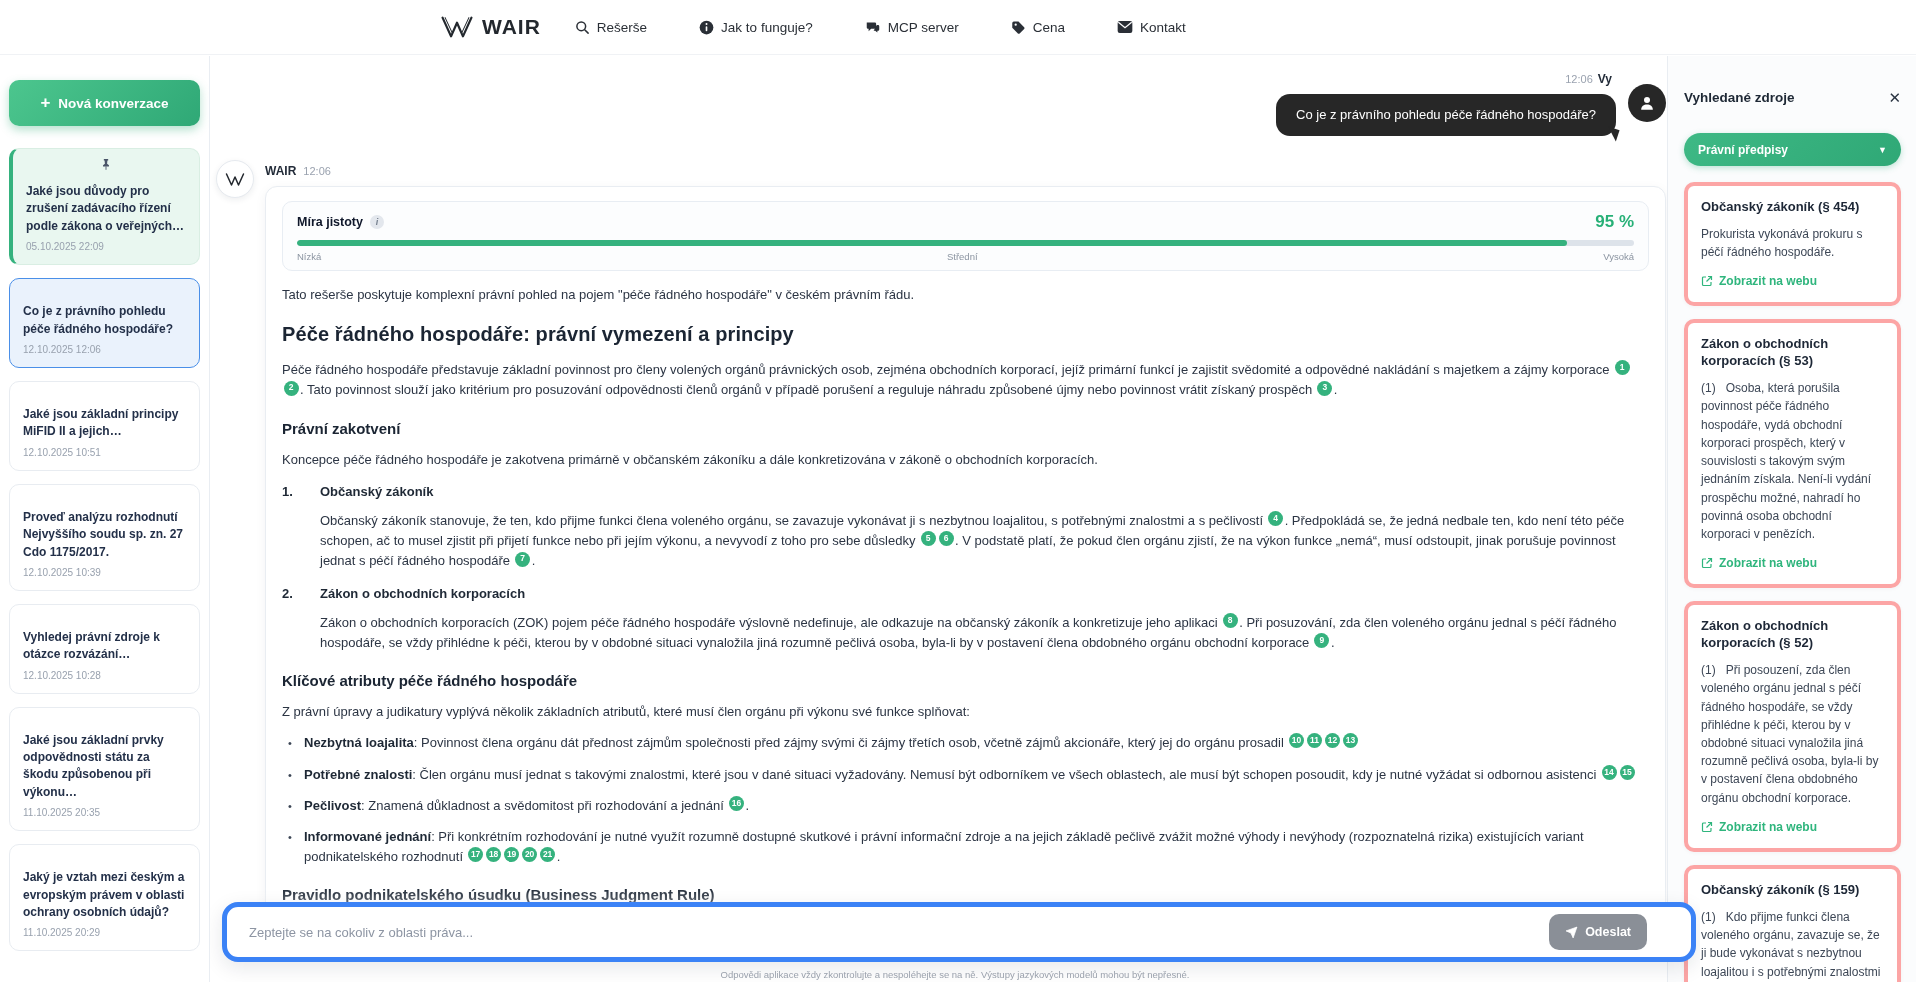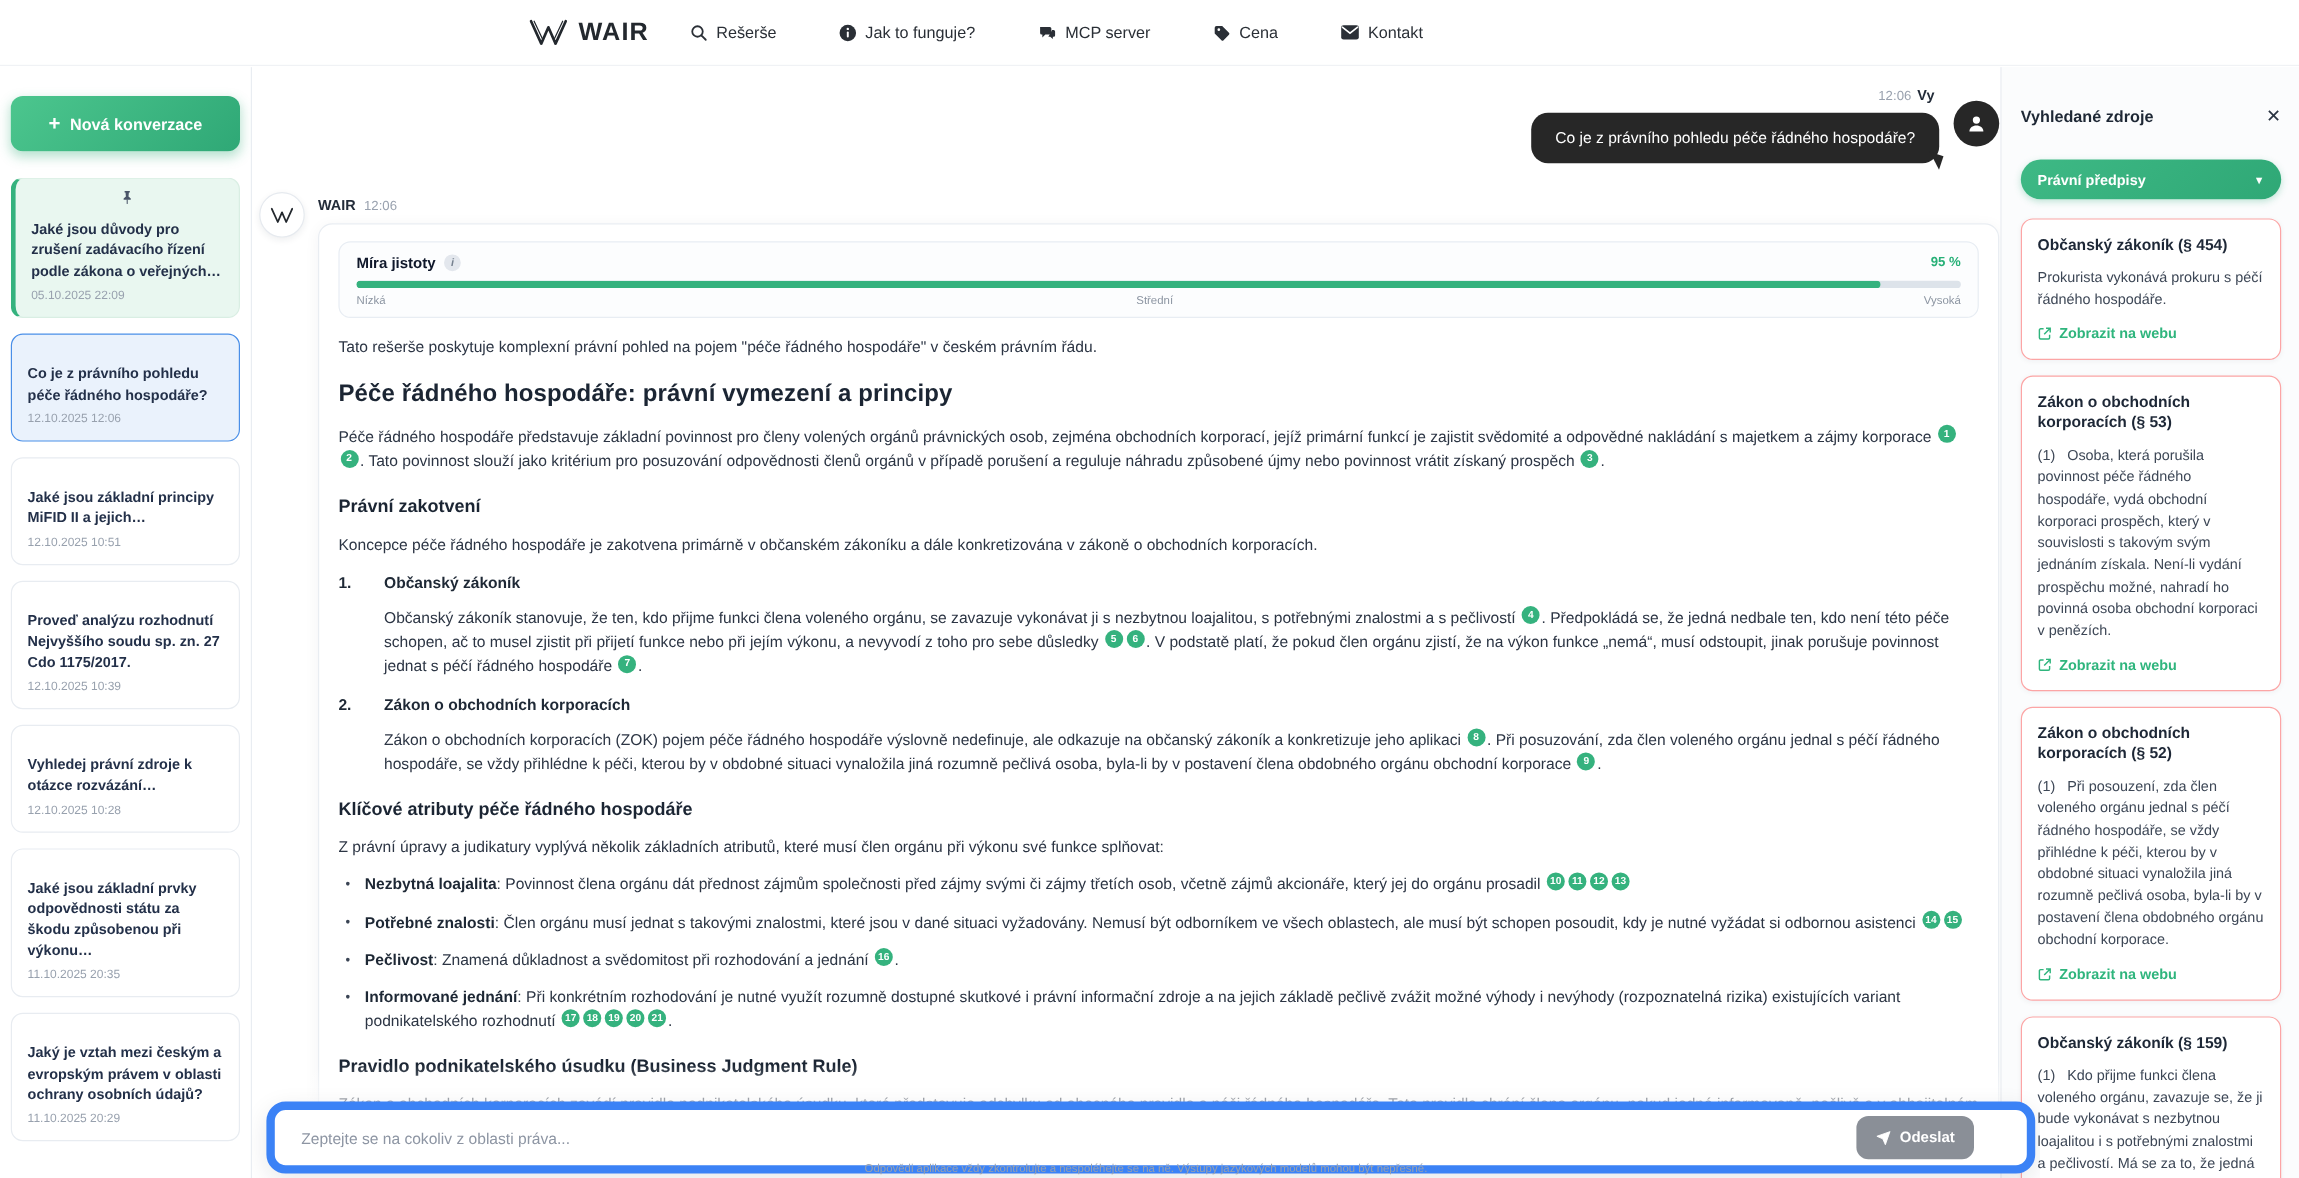--- a/index.html
+++ b/index.html
@@ -59,21 +59,21 @@
   .msg-card { background:#fff; border:1px solid #e9edf2; border-radius:12px;
     box-shadow:0 3px 12px rgba(25,35,55,.05); padding:14px 16px 30px 16px; height:1200px; }
 
   
   .confidence { background:#fcfdfe; border:1px solid #e8edf3; border-radius:10px; padding:10px 14px 8px; margin-bottom:14px; }
   .conf-top { display:flex; align-items:center; }
   .conf-label { font-size:12.5px; font-weight:600; color:#0f172a; }
   .info-dot { width:14px; height:14px; border-radius:50%; background:#e3e7ed; color:#76818f; font-size:9px;
     font-weight:700; display:inline-flex; align-items:center; justify-content:center; margin-left:7px;
     font-style:italic; cursor:pointer; }
-  .conf-value { margin-left:auto; font-size:11px; font-weight:800; color:#27b077; }
+  .conf-value { margin-left:auto; font-size:17px; font-weight:800; color:#27b077; }
   .conf-bar { height:6px; border-radius:3px; background:#dde3ea; margin-top:8px; overflow:hidden; }
   .conf-fill { height:100%; border-radius:3px; background:#35b27e; }
   .conf-scale { display:flex; justify-content:space-between; font-size:9.5px; color:#8b94a1; margin-top:5px; }
 
   
   .content { font-size:13px; line-height:1.55; color:#2c3544; }
   .content p { margin-top:10px; }
   .content h1 { font-size:20px; font-weight:800; color:#1b2533; margin-top:14px; letter-spacing:.1px; }
   .content h2 { font-size:15px; font-weight:800; color:#1b2533; margin-top:16px; }
   .num-list { margin-top:4px; }
@@ -90,42 +90,42 @@
     border-radius:50%; background:#35b27e; color:#fff; font-size:8.5px; font-weight:700;
     margin:0 1.5px; transform:translateY(-4px); cursor:pointer; }
 
   
   .chat-scrollbar { position:absolute; right:22px; top:14px; width:7px; height:330px;
     background:#35b27e; border-radius:4px; cursor:grab; }
 
   
   .composer-fade { position:absolute; left:0; right:0; bottom:0; height:95px;
     background:linear-gradient(to bottom, rgba(255,255,255,0), #fff 55%); pointer-events:none; }
-  .composer { position:absolute; left:12px; right:4px; bottom:4px; height:60px; background:#fff;
-    border:7px solid #3b82f6; border-radius:16px; box-shadow:0 6px 20px rgba(20,30,50,.10);
+  .composer { position:absolute; left:12px; right:4px; bottom:20px; height:60px; background:#fff;
+    border:5px solid #3b82f6; border-radius:16px; box-shadow:0 6px 20px rgba(20,30,50,.10);
     display:flex; align-items:center; padding:0 10px 0 22px; z-index:10; }
   .composer input { flex:1; border:none; outline:none; font-size:13px; font-family:inherit; color:#2a3442;
     background:transparent; }
   .composer input::placeholder { color:#8d95a3; }
   .send-btn { flex:none; margin-right:34px; background:#8a8f97; color:#fff; border:none; border-radius:10px;
     height:36px; padding:0 16px; font-size:12.5px; font-weight:700; font-family:inherit; cursor:pointer;
     display:flex; align-items:center; gap:7px; }
   .disclaimer { position:absolute; left:0; right:0; bottom:2px; text-align:center; font-size:9.5px;
     color:#9aa1ac; z-index:11; }
 
   
   .sources-header { display:flex; align-items:center; justify-content:space-between; margin-bottom:28px; }
   .sources-title { font-size:13.5px; font-weight:800; color:#1e2835; }
   .close { font-size:15px; font-weight:700; color:#2a3442; cursor:pointer; line-height:1; }
   .filter-pill { width:100%; height:33px; border:none; border-radius:17px; cursor:pointer;
     background:linear-gradient(135deg,#3eb985,#2fa876); color:#fff; font-size:12px; font-weight:700;
     font-family:inherit; display:flex; align-items:center; padding:0 14px; margin-bottom:16px;
     box-shadow:0 2px 6px rgba(47,168,118,.3); }
   .filter-pill .caret { margin-left:auto; font-size:9px; }
-  .source-card { background:#fff; border:1px solid #fca5a5; border-radius:10px; padding:13px 13px 14px;
+  .source-card { background:#fff; border:4px solid #fca5a5; border-radius:10px; padding:13px 13px 14px;
     margin-bottom:13px; box-shadow:0 1px 4px rgba(25,35,55,.04); }
   .source-title { font-size:13px; font-weight:800; color:#1d2736; line-height:1.3; }
   .source-text { font-size:12px; color:#3d4756; line-height:1.52; margin-top:9px; }
   .source-link { display:flex; align-items:center; gap:6px; color:#2fb57d; font-size:12px; font-weight:600;
     margin-top:13px; cursor:pointer; text-decoration:none; }
 </style>
 </head>
 <body>
 
 <header class="topnav">

